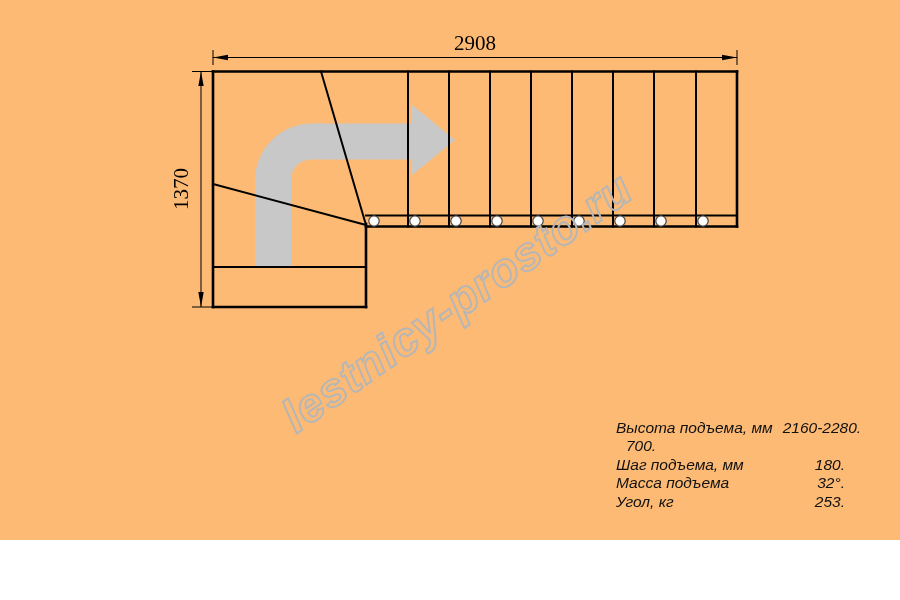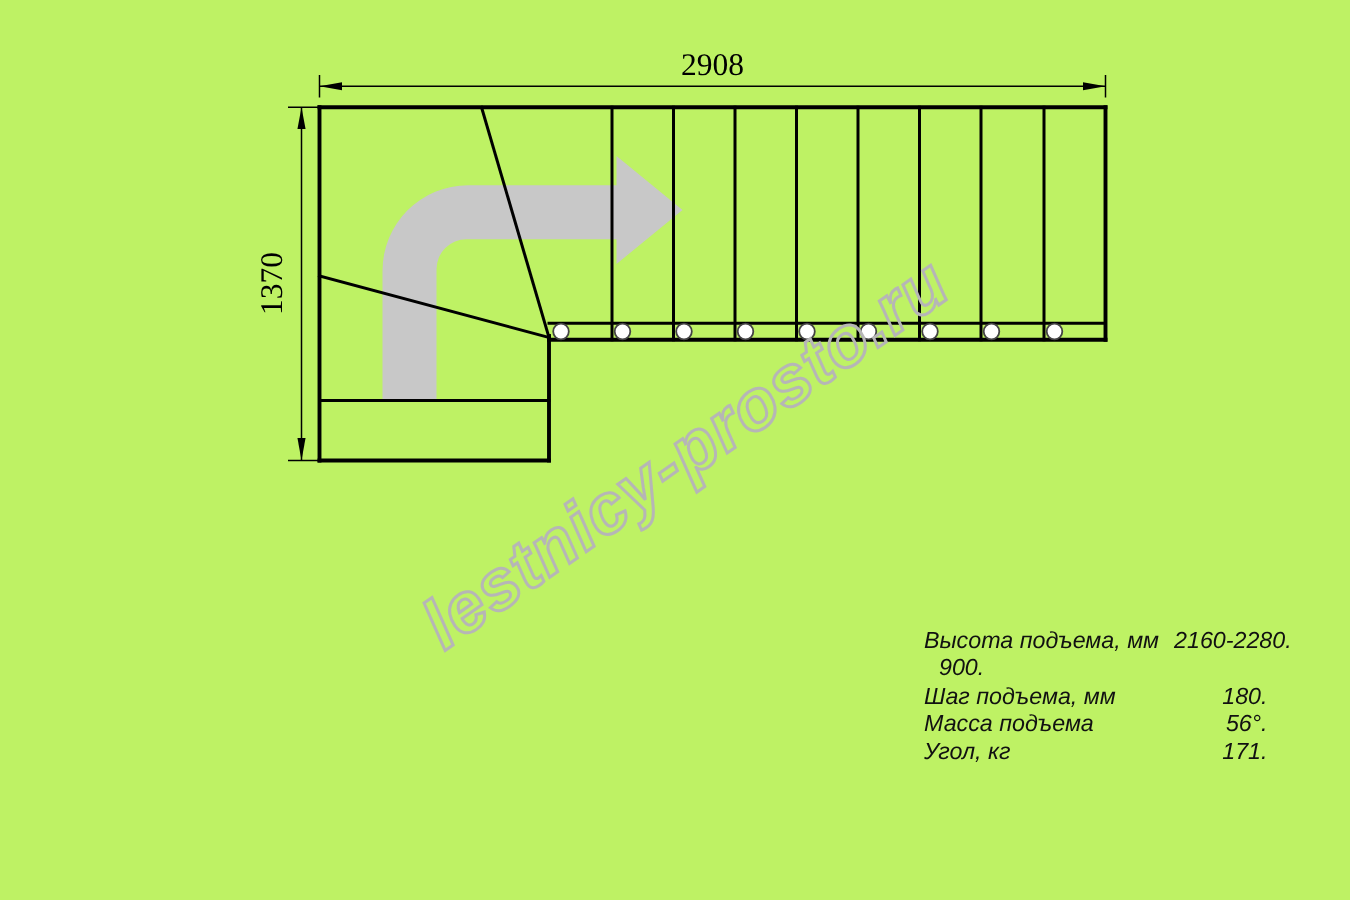--- a/index.html
+++ b/index.html
@@ -3,22 +3,22 @@
 <meta charset="utf-8">
 <style>
   html, body {
     margin: 0;
     padding: 0;
     background: #ffffff;
   }
   #stage {
     position: relative;
     width: 900px;
-    height: 600px;
-    background: #bef264;
+    height: 540px;
+    background: #fdba74;
     overflow: hidden;
     font-family: "Liberation Sans", sans-serif;
   }
   #plan-svg {
     position: absolute;
     left: 0;
     top: 0;
     width: 900px;
     height: 600px;
   }
@@ -133,29 +133,29 @@
   </svg>
 
   <div id="watermark">lestnicy-prosto.ru</div>
 
   <div id="spec-table">
     <div class="spec-row">
       <span class="spec-label">Высота подъема, мм</span>
       <span class="spec-value">2160-2280.</span>
     </div>
     <div class="spec-row">
-      <span class="spec-value">900.</span>
+      <span class="spec-value">700.</span>
     </div>
     <div class="spec-row">
       <span class="spec-label">Шаг подъема, мм</span>
       <span class="spec-value">180.</span>
     </div>
     <div class="spec-row">
       <span class="spec-label">Масса подъема</span>
-      <span class="spec-value">56°.</span>
+      <span class="spec-value">32°.</span>
     </div>
     <div class="spec-row">
       <span class="spec-label">Угол, кг</span>
-      <span class="spec-value">171.</span>
+      <span class="spec-value">253.</span>
     </div>
   </div>
 
 </div>
 
 </body></html>

